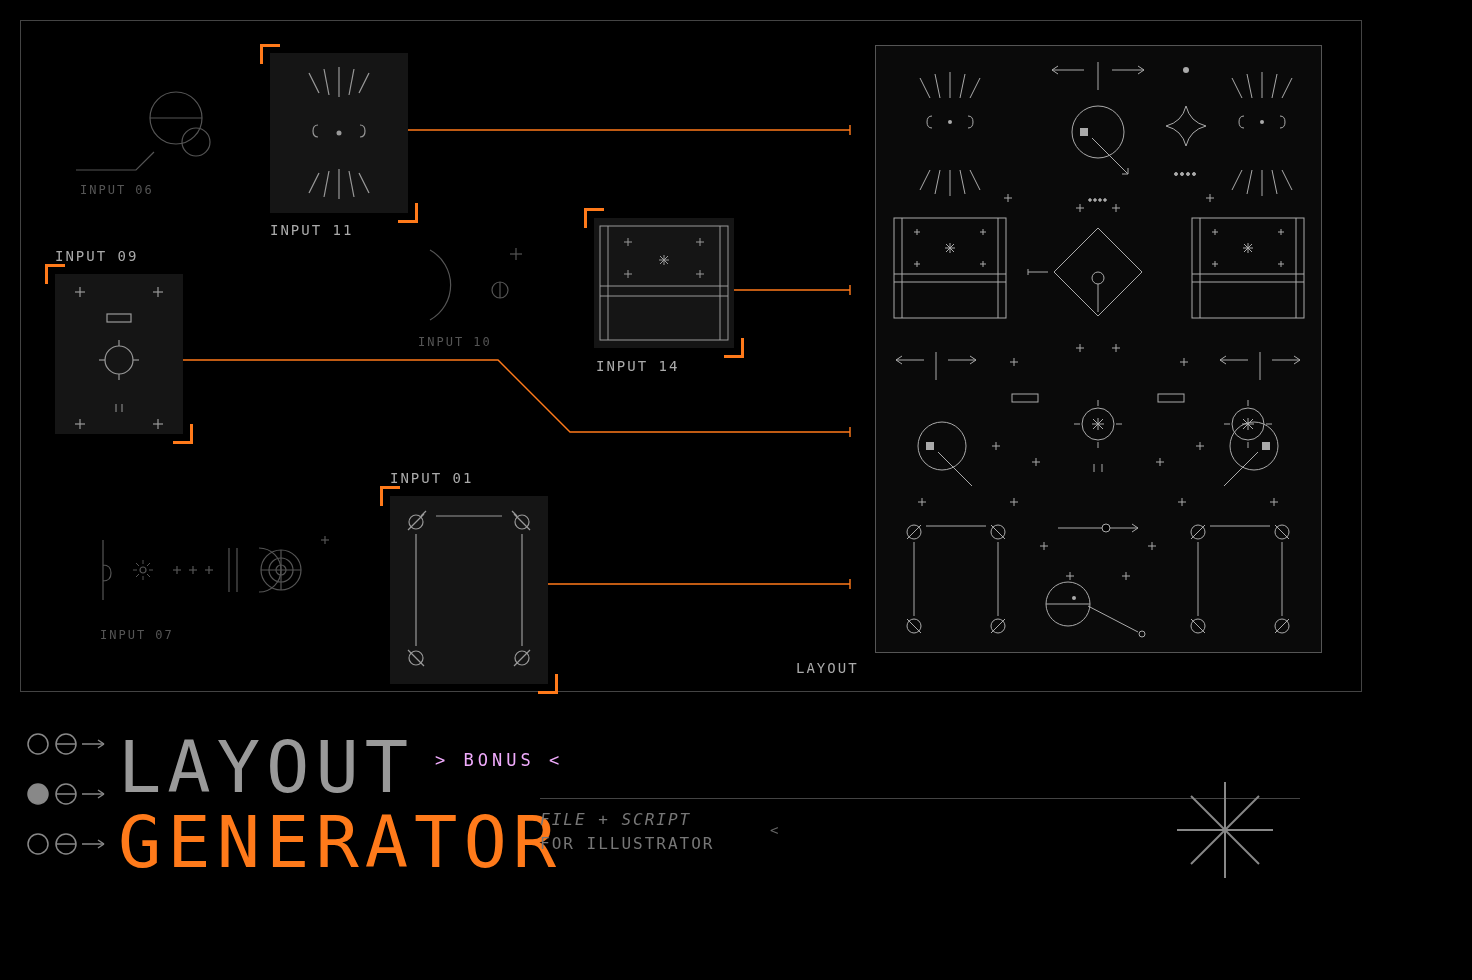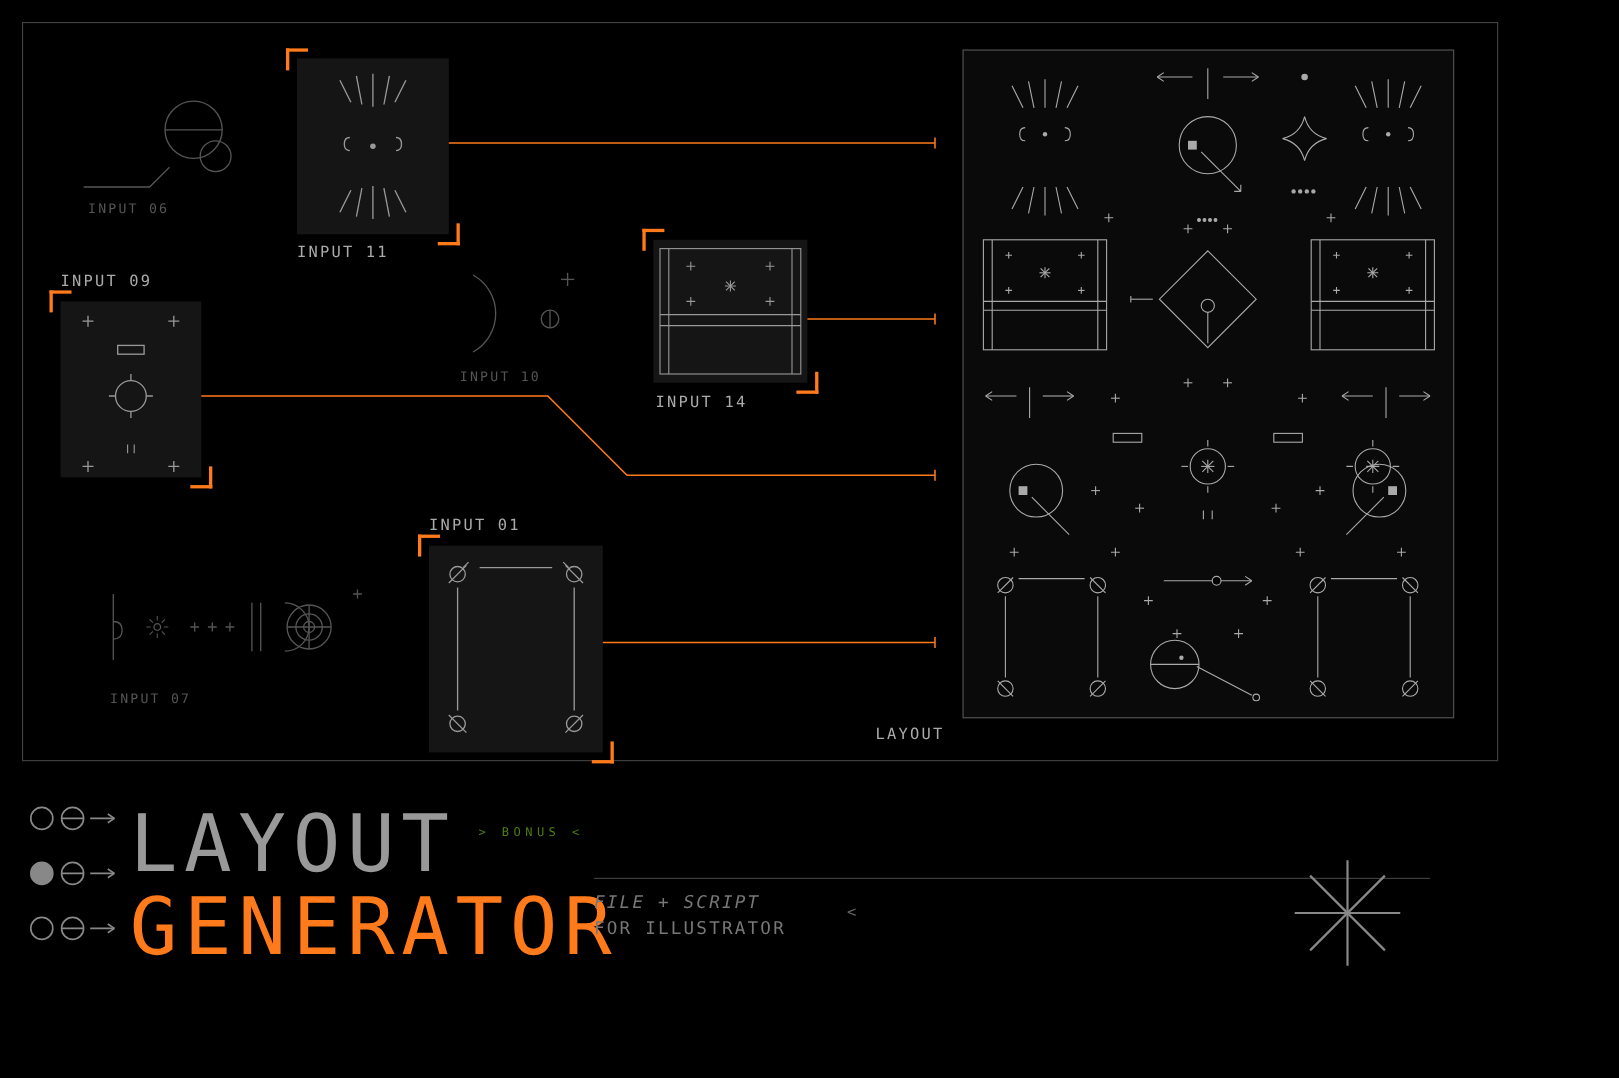--- a/index.html
+++ b/index.html
@@ -7,21 +7,21 @@
   .label{position:absolute;font-size:14px;letter-spacing:2px;color:#aaa;}
   .label.dim{color:#555;font-size:12px;}
   .inbox{position:absolute;background:#151515;}
   .inbox svg{display:block;}
   .bracket{position:absolute;pointer-events:none;}
   .bracket div{position:absolute;background:#ff7a1a;}
   .outpanel{position:absolute;left:875px;top:45px;width:445px;height:606px;border:1px solid #555;background:#0a0a0a;}
   .outpanel svg{display:block;}
   .title1{position:absolute;left:118px;top:725px;font-size:72px;letter-spacing:6px;color:#999;}
   .title2{position:absolute;left:118px;top:800px;font-size:72px;letter-spacing:6px;color:#ff7a1a;text-align:center;}
-  .bonus{position:absolute;left:435px;top:750px;font-size:11px;letter-spacing:4px;color:#4d7c0f;}
+  .bonus{position:absolute;left:435px;top:750px;font-size:17px;letter-spacing:4px;color:#f0abfc;}
   .sub1{position:absolute;left:540px;top:810px;font-size:16px;letter-spacing:2px;color:#777;font-style:italic;}
   .sub2{position:absolute;left:540px;top:834px;font-size:16px;letter-spacing:2px;color:#777;}
   .rule{position:absolute;left:540px;top:798px;width:760px;height:1px;background:#444;}
   .deco-l{position:absolute;left:24px;top:728px;}
   .deco-r{position:absolute;left:1165px;top:770px;}
   svg.lines{position:absolute;left:0;top:0;pointer-events:none;}
 </style>
 </head>
 <body>
 

